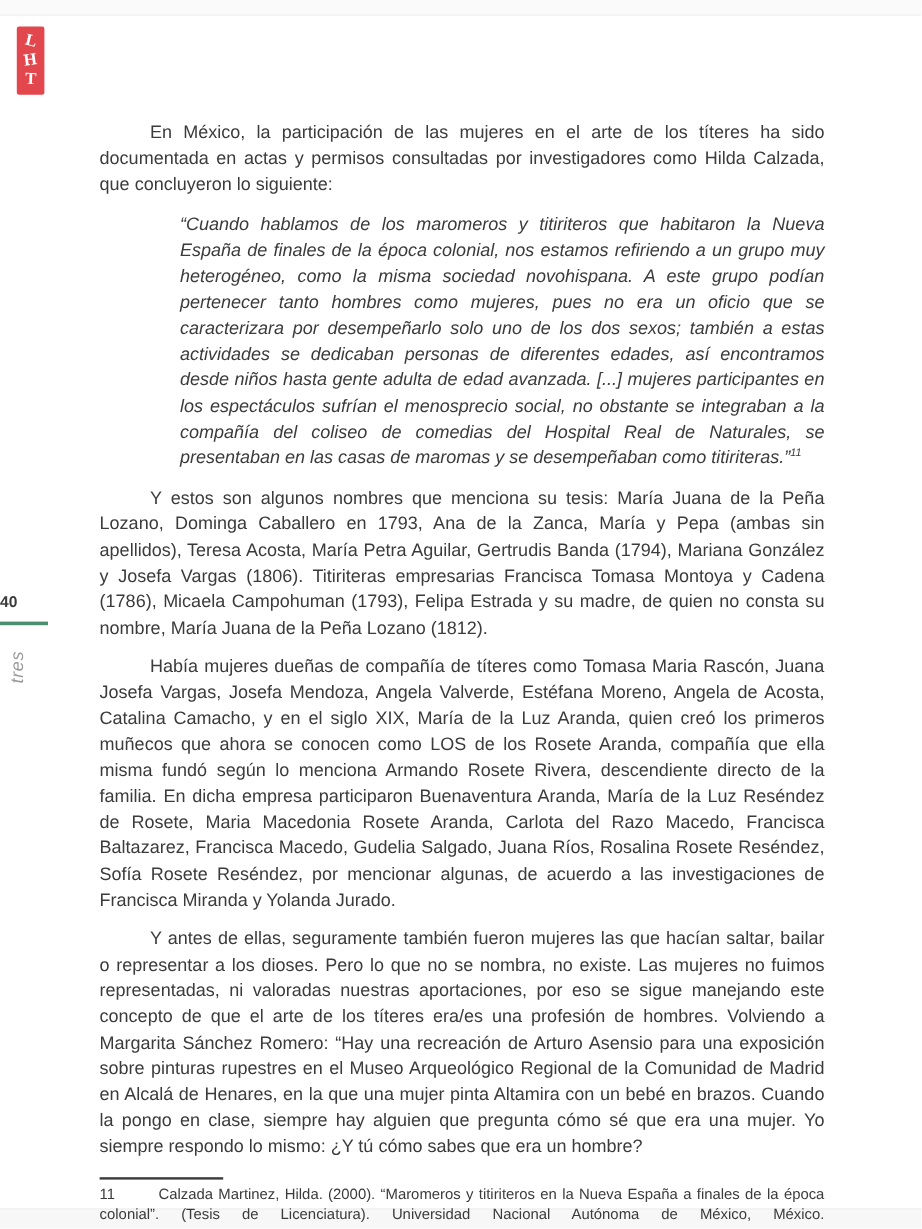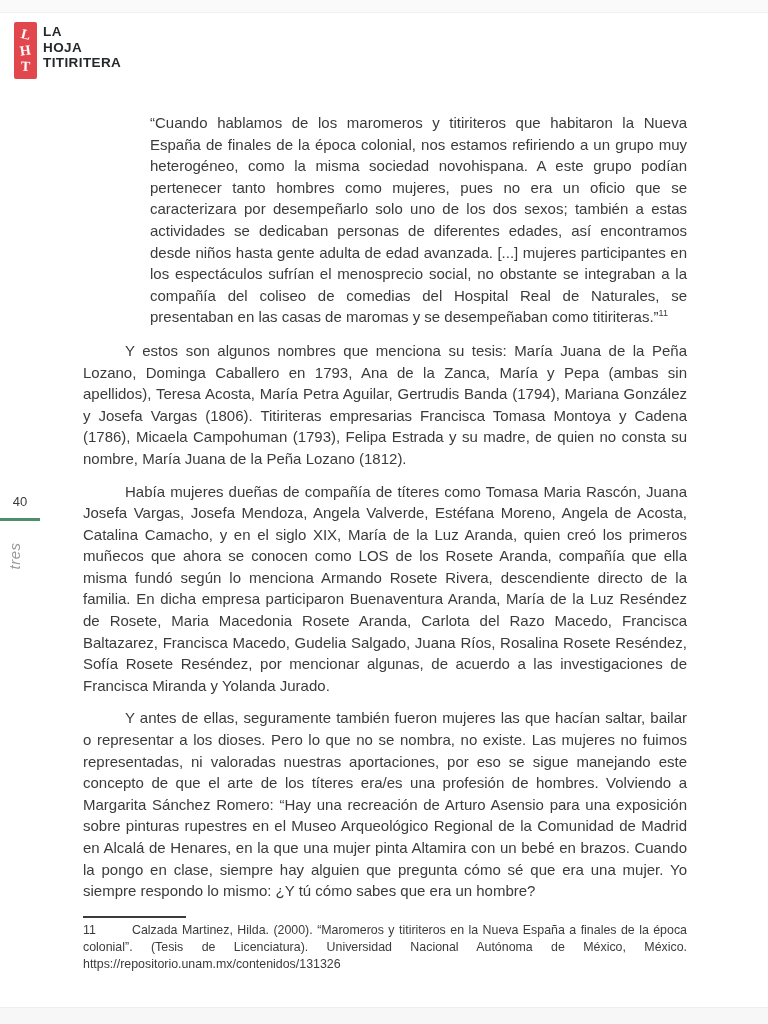--- a/index.html
+++ b/index.html
@@ -35,21 +35,21 @@
   .logo-box .l3 { transform: rotate(2deg); }
   .logo-name {
     margin-left: 6px; padding-top: 2px;
     font-size: 13.5px; font-weight: bold; line-height: 15.5px;
     letter-spacing: 0.4px; color: #26292c;
   }
 
   
   .folio {
     position: absolute; left: 0; top: 494px; width: 40px;
-    text-align: center; font-size: 13px; font-weight: normal; color: #3a3a3a;
+    text-align: left; font-size: 13px; font-weight: bold; color: #3a3a3a;
   }
   .folio-rule {
     position: absolute; left: 0; top: 518px; width: 40px; height: 3px;
     background: #4c8e6d;
   }
   .section-label {
     position: absolute; left: -6px; top: 546px; width: 44px; height: 20px;
     transform: rotate(-90deg);
     font-style: italic; font-size: 15px; color: #9a9a9a;
     text-align: center; letter-spacing: 0.5px;
@@ -57,20 +57,21 @@
 
   
   .article {
     position: absolute; left: 83px; top: 100px; width: 604px;
     font-size: 15px; line-height: 21.6px; text-align: justify; color: #3b3b3b;
   }
   .article p { margin: 0 0 11px 0; text-indent: 42px; }
   .article blockquote {
     margin: 12px 0 12px 67px; padding: 0;
     text-indent: 0;
+    font-style: italic;
   }
   sup.fn-ref { font-size: 9px; line-height: 0; vertical-align: super; }
   .q-italic { }
 
   
   .footnote-sep {
     width: 103px; height: 0; border-top: 2px solid #3b3b3b;
     margin: 14px 0 4px 0;
   }
   .footnote {
@@ -83,32 +84,28 @@
 
 <div class="band-top"></div>
 <div class="band-bottom"></div>
 
 <div class="logo">
   <div class="logo-box">
     <span class="l1">L</span>
     <span class="l2">H</span>
     <span class="l3">T</span>
   </div>
-  <div class="logo-name">
-    <div>LA</div>
-    <div>HOJA</div>
-    <div>TITIRITERA</div>
-  </div>
 </div>
 
 <div class="folio">40</div>
 <div class="folio-rule"></div>
 <div class="section-label">tres</div>
 
 <div class="article">
+  <p>En México, la participación de las mujeres en el arte de los títeres ha sido documentada en actas y permisos consultadas por investigadores como Hilda Calzada, que concluyeron lo siguiente:</p>
 
   <blockquote><span>“Cuando hablamos de los maromeros y titiriteros que habitaron la Nueva España de finales de la época colonial, nos estamos refiriendo a un grupo muy heterogéneo, como la misma sociedad novohispana. A este grupo podían pertenecer tanto hombres como mujeres, pues no era un oficio que se caracterizara por desempeñarlo solo uno de los dos sexos; también a estas actividades se dedicaban personas de diferentes edades, así encontramos desde niños hasta gente adulta de edad avanzada. [...] mujeres participantes en los espectáculos sufrían el menosprecio social, no obstante se integraban a la compañía del coliseo de comedias del Hospital Real de Naturales, se presentaban en las casas de maromas y se desempeñaban como titiriteras.”</span><sup class="fn-ref">11</sup></blockquote>
 
   <p>Y estos son algunos nombres que menciona su tesis: María Juana de la Peña Lozano, Dominga Caballero en 1793, Ana de la Zanca, María y Pepa (ambas sin apellidos), Teresa Acosta, María Petra Aguilar, Gertrudis Banda (1794), Mariana González y Josefa Vargas (1806). Titiriteras empresarias Francisca Tomasa Montoya y Cadena (1786), Micaela Campohuman (1793), Felipa Estrada y su madre, de quien no consta su nombre, María Juana de la Peña Lozano (1812).</p>
 
   <p>Había mujeres dueñas de compañía de títeres como Tomasa Maria Rascón, Juana Josefa Vargas, Josefa Mendoza, Angela Valverde, Estéfana Moreno, Angela de Acosta, Catalina Camacho, y en el siglo XIX, María de la Luz Aranda, quien creó los primeros muñecos que ahora se conocen como LOS de los Rosete Aranda, compañía que ella misma fundó según lo menciona Armando Rosete Rivera, descendiente directo de la familia. En dicha empresa participaron Buenaventura Aranda, María de la Luz Reséndez de Rosete, Maria Macedonia Rosete Aranda, Carlota del Razo Macedo, Francisca Baltazarez, Francisca Macedo, Gudelia Salgado, Juana Ríos, Rosalina Rosete Reséndez, Sofía Rosete Reséndez, por mencionar algunas, de acuerdo a las investigaciones de Francisca Miranda y Yolanda Jurado.</p>
 
   <p><span>Y antes de ellas, seguramente también fueron mujeres las que hacían saltar, bailar o representar a los dioses. Pero lo que no se nombra, no existe. Las mujeres no fuimos representadas, ni valoradas nuestras aportaciones, por eso se sigue manejando este concepto de que el arte de los títeres era/es una profesión de hombres. Volviendo a Margarita Sánchez Romero: </span><span class="q-italic">“Hay una recreación de Arturo Asensio para una exposición sobre pinturas rupestres en el Museo Arqueológico Regional de la Comunidad de Madrid en Alcalá de Henares, en la que una mujer pinta Altamira con un bebé en brazos. Cuando la pongo en clase, siempre hay alguien que pregunta cómo sé que era una mujer. Yo siempre respondo lo mismo: ¿Y tú cómo sabes que era un hombre?</span></p>
 
   <div class="footnote-sep"></div>

